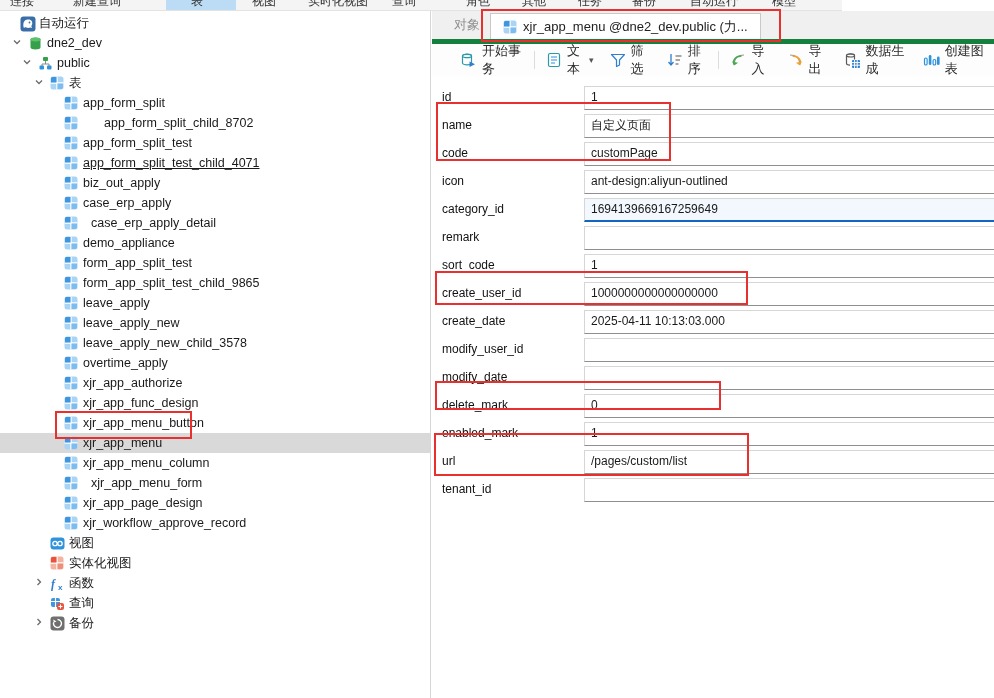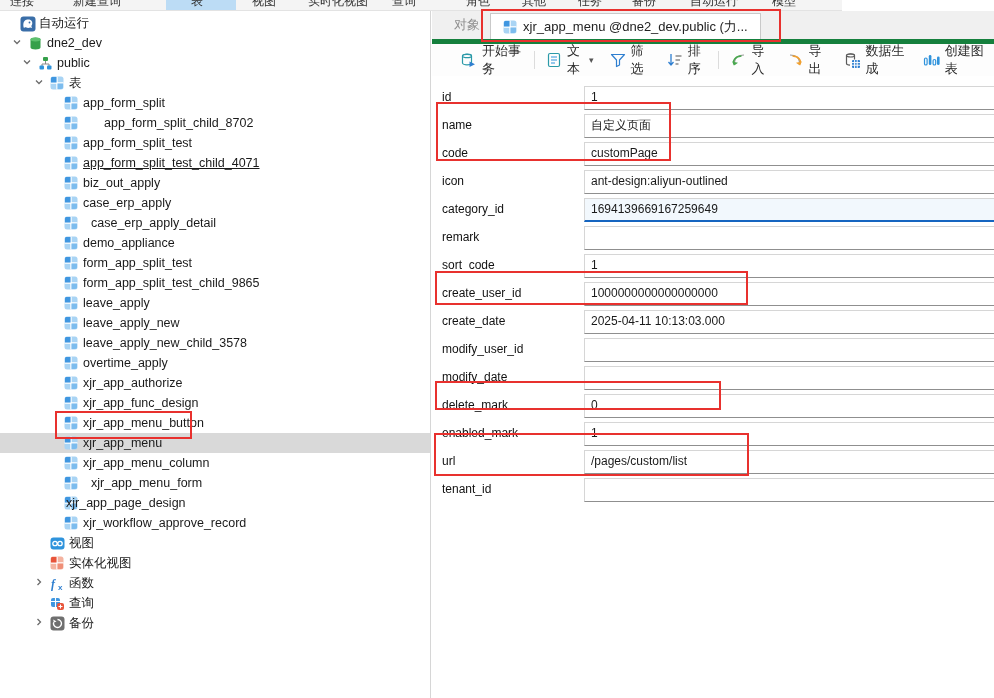--- a/index.html
+++ b/index.html
@@ -350,21 +350,21 @@
       </div>
       <div class="tree-row">
         <span class="tree-icon" style="left: 64px;">
           <svg width="14" height="14" viewBox="0 0 14 14">
             <rect x="0.5" y="0.5" width="13" height="13" rx="2.5" fill="#a9d4f4"></rect>
             <path d="M0.5 7h13M7 0.5v13" stroke="#fff" stroke-width="1.4"></path>
             <path d="M2 1h4.5v5.5H1V3c0-1 .4-2 1-2z" fill="#3f96e0"></path>
             <path d="M7.5 7.5H13V11c0 1-.8 2-2 2H7.5z" fill="#7cbcee"></path>
           </svg>
         </span>
-        <span class="tree-label" style="left: 66px;">xjr_app_page_design</span>
+        <span class="tree-label" style="left: 83px;">xjr_app_page_design</span>
       </div>
       <div class="tree-row">
         <span class="tree-icon" style="left: 64px;">
           <svg width="14" height="14" viewBox="0 0 14 14">
             <rect x="0.5" y="0.5" width="13" height="13" rx="2.5" fill="#a9d4f4"></rect>
             <path d="M0.5 7h13M7 0.5v13" stroke="#fff" stroke-width="1.4"></path>
             <path d="M2 1h4.5v5.5H1V3c0-1 .4-2 1-2z" fill="#3f96e0"></path>
             <path d="M7.5 7.5H13V11c0 1-.8 2-2 2H7.5z" fill="#7cbcee"></path>
           </svg>
         </span>

